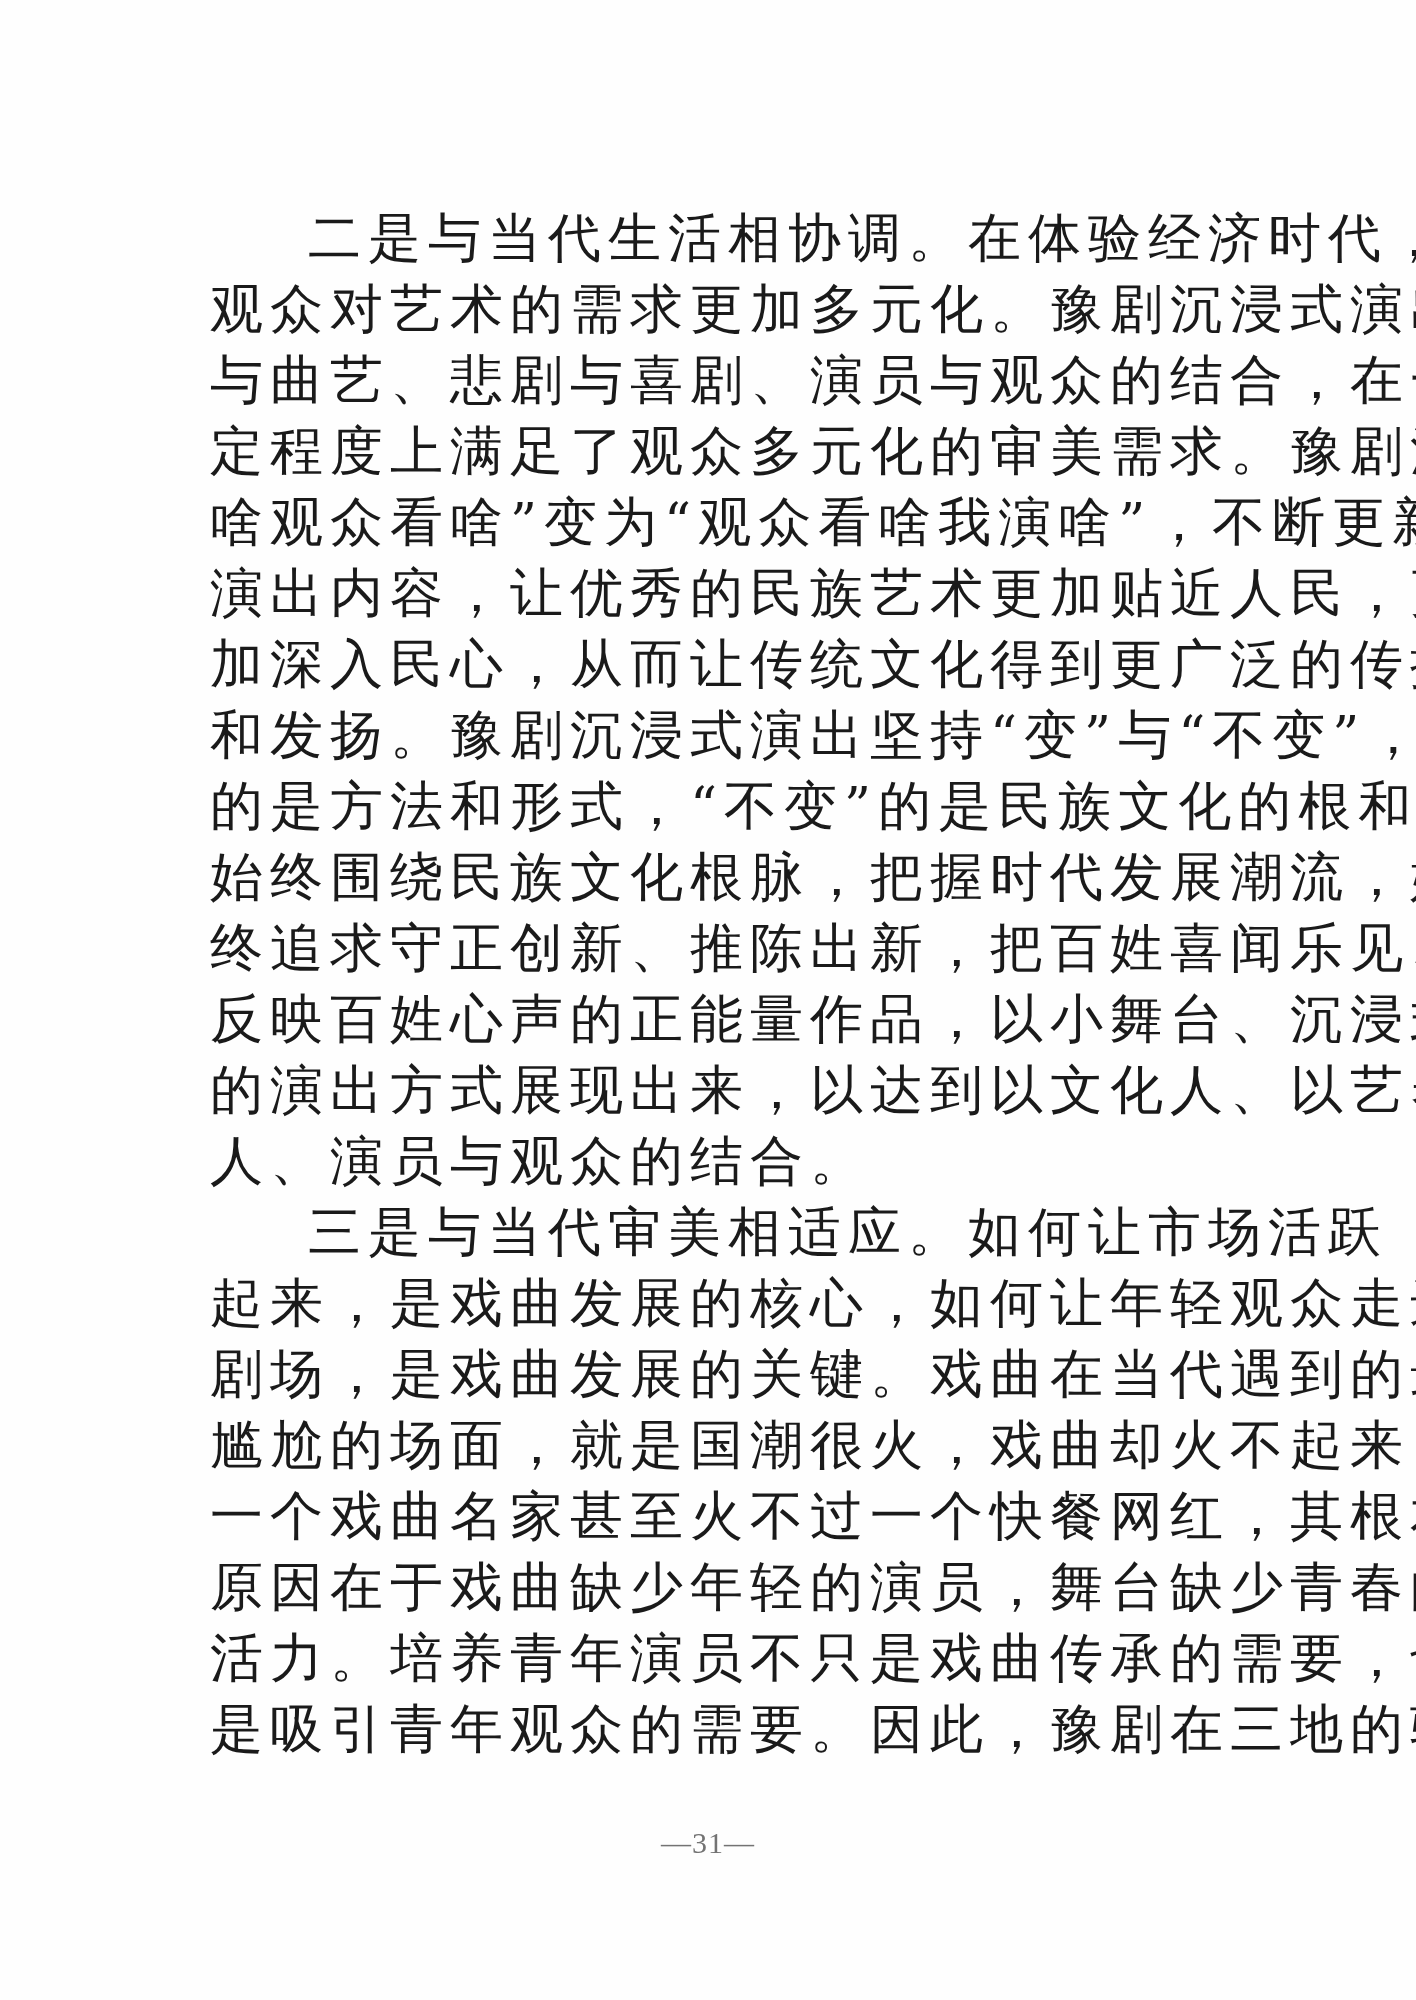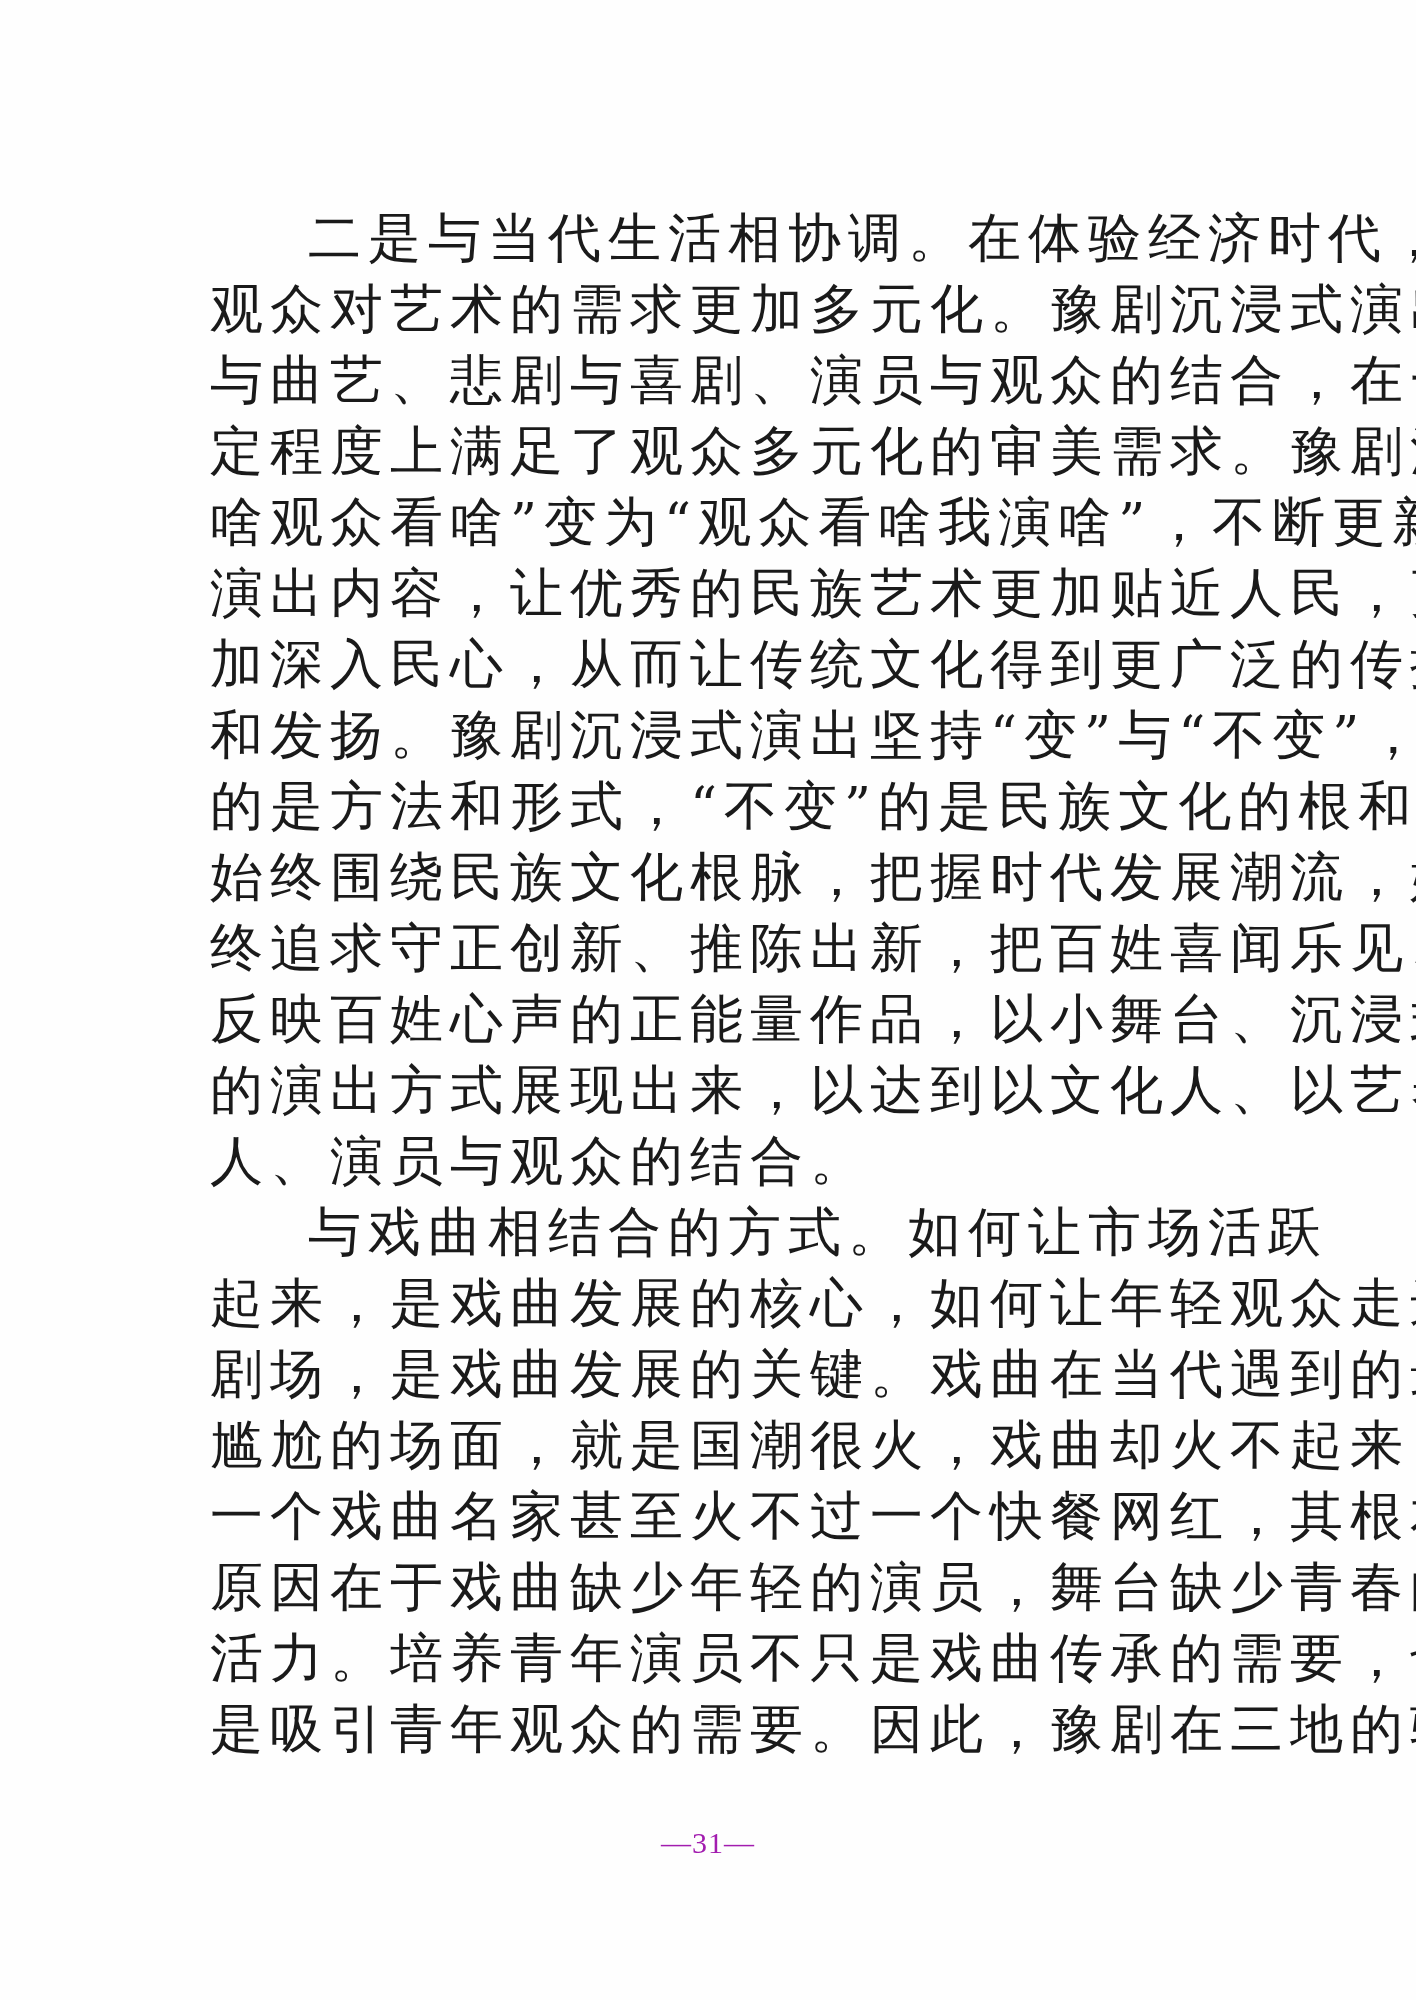--- a/index.html
+++ b/index.html
@@ -46,21 +46,21 @@
       text-align-last: left;
     }
     .page-number {
       position: absolute;
       left: 0;
       width: 1416px;
       top: 1826px;
       text-align: center;
       font-size: 30px;
       font-family: "Liberation Serif", "DejaVu Serif", serif;
-      color: #a21caf;
+      color: #737373;
       letter-spacing: 1px;
     }
   </style>
 </head>
 <body>
 
 <div class="page">
   <div class="text-block">
 
     <span class="line indent">二是与当代生活相协调。在体验经济时代，</span>
@@ -71,21 +71,21 @@
     <span class="line">演出内容，让优秀的民族艺术更加贴近人民，更</span>
     <span class="line">加深入民心，从而让传统文化得到更广泛的传播</span>
     <span class="line">和发扬。豫剧沉浸式演出坚持“变”与“不变”，“变”</span>
     <span class="line">的是方法和形式，“不变”的是民族文化的根和魂，</span>
     <span class="line">始终围绕民族文化根脉，把握时代发展潮流，始</span>
     <span class="line">终追求守正创新、推陈出新，把百姓喜闻乐见、</span>
     <span class="line">反映百姓心声的正能量作品，以小舞台、沉浸式</span>
     <span class="line">的演出方式展现出来，以达到以文化人、以艺养</span>
     <span class="line last">人、演员与观众的结合。</span>
 
-    <span class="line indent">与戏曲相结合的方式。如何让市场活跃</span>
+    <span class="line indent">三是与当代审美相适应。如何让市场活跃</span>
     <span class="line">起来，是戏曲发展的核心，如何让年轻观众走进</span>
     <span class="line">剧场，是戏曲发展的关键。戏曲在当代遇到的最</span>
     <span class="line">尴尬的场面，就是国潮很火，戏曲却火不起来，</span>
     <span class="line">一个戏曲名家甚至火不过一个快餐网红，其根本</span>
     <span class="line">原因在于戏曲缺少年轻的演员，舞台缺少青春的</span>
     <span class="line">活力。培养青年演员不只是戏曲传承的需要，也</span>
     <span class="line">是吸引青年观众的需要。因此，豫剧在三地的驻</span>
   </div>
 
   <div class="page-number">—31—</div>

